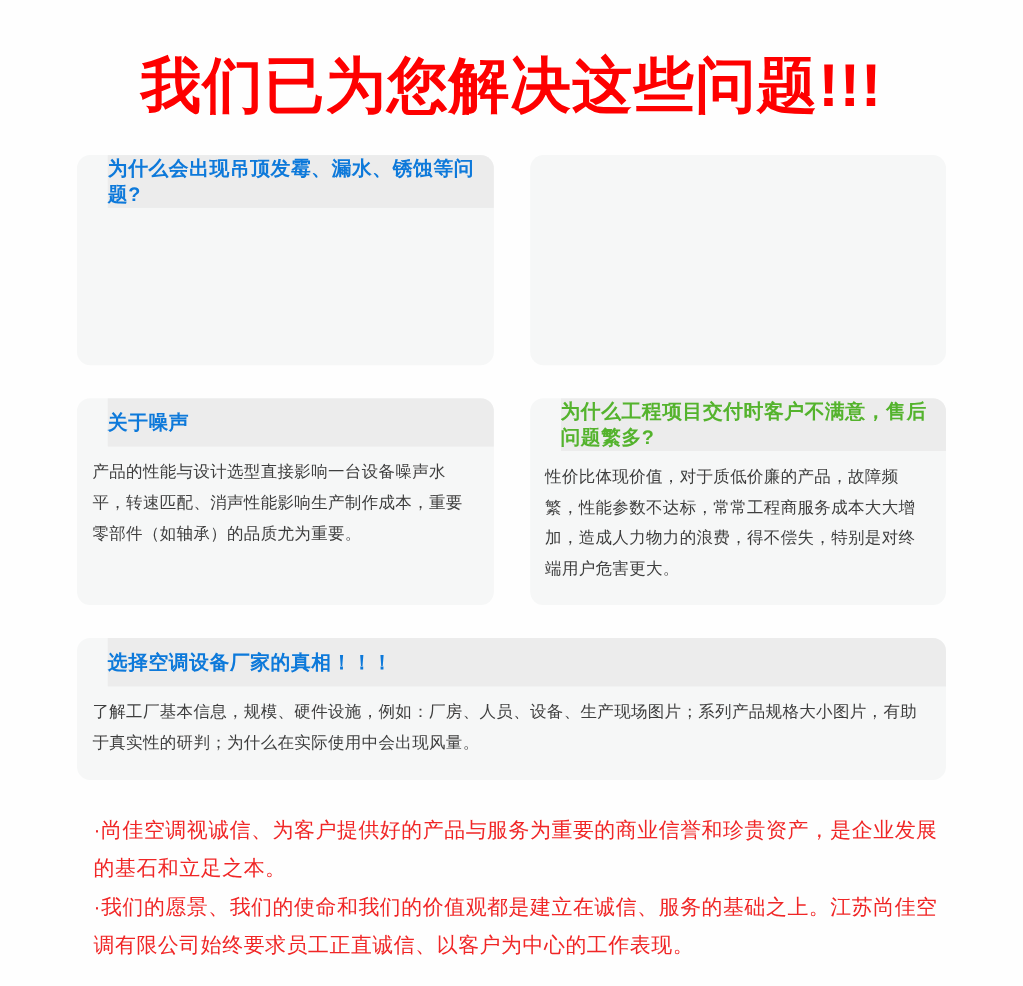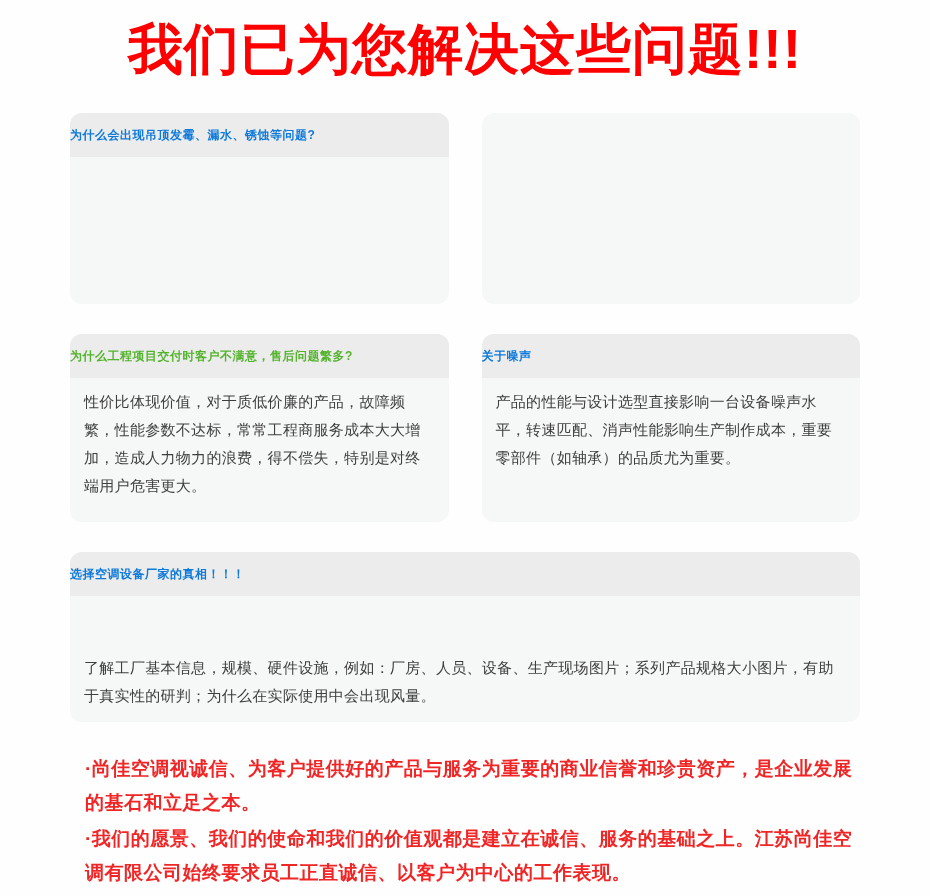--- a/index.html
+++ b/index.html
@@ -10,21 +10,21 @@
     height: 896px;
     overflow: hidden;
     font-family: "Liberation Sans", "DejaVu Sans", sans-serif;
   }
   .page {
     width: 930px;
     height: 896px;
     position: relative;
   }
   .page-title {
-    margin: 13px auto 0;
+    margin: 41px auto 0;
     text-align: center;
     font-size: 55px;
     line-height: 72px;
     font-weight: bold;
     color: var(--title-red, #fe0000);
     letter-spacing: 1px;
     white-space: nowrap;
   }
   .content {
     width: 790px;
@@ -38,30 +38,31 @@
   }
   .card {
     background: var(--card-body-bg, #f6f7f7);
     border-radius: 12px;
     overflow: hidden;
     display: flex;
     flex-direction: column;
   }
   .card.r1 { min-height: 191px; }
   .card.r2 { min-height: 188px; }
-  .card.wide { grid-column: 1 / -1; min-height: 129px; gap: 48px; }
+  .card.wide { grid-column: 1 / -1; min-height: 129px; }
   .card-header {
     background: var(--card-header-bg, #ececec);
     min-height: 44px;
     display: flex;
     align-items: center;
     padding: 0 0;
-    font-size: 12px;
+    font-size: 18px;
     font-weight: bold;
     letter-spacing: 0.5px;
+    margin-left: 28px;
   }
   .accent-blue  { color: var(--accent-blue, #0d79da); }
   .accent-green { color: var(--accent-green, #54b32d); }
   .card-body {
     padding: 10px 14px 12px;
     font-size: 15px;
     line-height: 28px;
     color: #3e3e3e;
     letter-spacing: 0.3px;
   }
@@ -69,21 +70,21 @@
     margin: 30px auto 0;
     width: 790px;
     padding-left: 15px;
     padding-right: 0;
     box-sizing: border-box;
   }
   .footer-notes p {
     margin: 0 0 2px 0;
     font-size: 19px;
     line-height: 34px;
-    font-weight: bold;
+    font-weight: normal;
     color: var(--footer-red, #f02626);
     letter-spacing: 0.5px;
   }
 </style>
 </head>
 <body>
 
 <div class="page">
 
   <h1 class="page-title">我们已为您解决这些问题!!!</h1>
@@ -92,27 +93,27 @@
     <div class="card-grid">
 
       <div class="card r1">
         <div class="card-header accent-blue">为什么会出现吊顶发霉、漏水、锈蚀等问题?</div>
       </div>
 
       <div class="card r1">
       </div>
 
       <div class="card r2">
-        <div class="card-header accent-green">为什么工程项目交付时客户不满意，售后问题繁多?</div>
-        <div class="card-body">性价比体现价值，对于质低价廉的产品，故障频繁，性能参数不达标，常常工程商服务成本大大增加，造成人力物力的浪费，得不偿失，特别是对终端用户危害更大。</div>
+        <div class="card-header accent-blue">关于噪声</div>
+        <div class="card-body">产品的性能与设计选型直接影响一台设备噪声水平，转速匹配、消声性能影响生产制作成本，重要零部件（如轴承）的品质尤为重要。</div>
       </div>
 
       <div class="card r2">
-        <div class="card-header accent-blue">关于噪声</div>
-        <div class="card-body">产品的性能与设计选型直接影响一台设备噪声水平，转速匹配、消声性能影响生产制作成本，重要零部件（如轴承）的品质尤为重要。</div>
+        <div class="card-header accent-green">为什么工程项目交付时客户不满意，售后问题繁多?</div>
+        <div class="card-body">性价比体现价值，对于质低价廉的产品，故障频繁，性能参数不达标，常常工程商服务成本大大增加，造成人力物力的浪费，得不偿失，特别是对终端用户危害更大。</div>
       </div>
 
       <div class="card wide">
         <div class="card-header accent-blue">选择空调设备厂家的真相！！！</div>
         <div class="card-body">了解工厂基本信息，规模、硬件设施，例如：厂房、人员、设备、生产现场图片；系列产品规格大小图片，有助于真实性的研判；为什么在实际使用中会出现风量。</div>
       </div>
 
     </div>
   </div>
 

